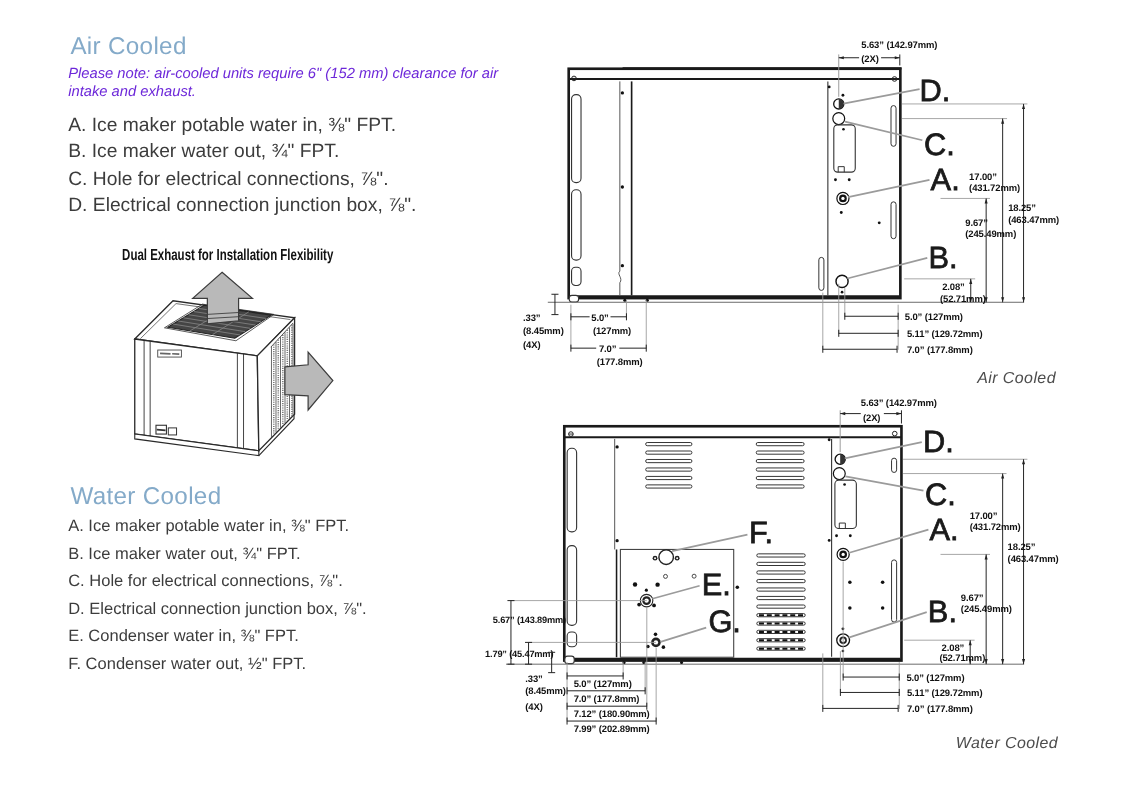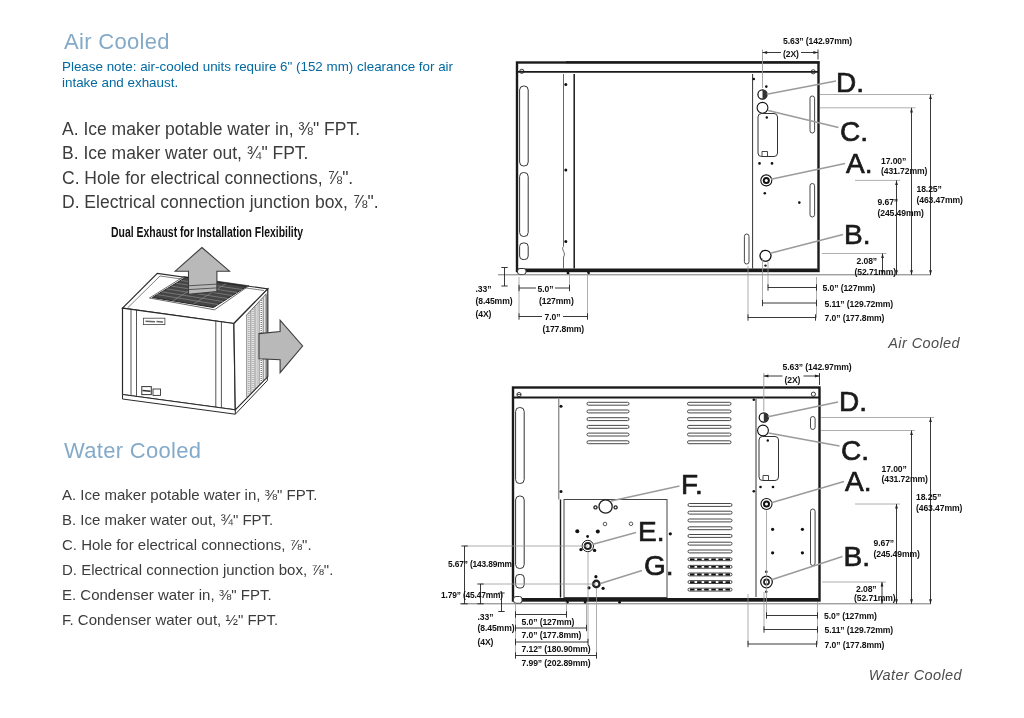--- a/index.html
+++ b/index.html
@@ -1,21 +1,21 @@
 <!DOCTYPE html>
 <html><head>
 <meta charset="utf-8">
 <title>Ice Maker Installation</title>
 <style>
   html,body { margin:0; padding:0; background:#fff; }
   #page { position:relative; width:996px; height:718px; overflow:hidden;
           font-family:"Liberation Sans", sans-serif; background:#fff; }
   .h1 { position:absolute; font-size:22px; color:#84aac9; letter-spacing:0.3px; }
-  .note { position:absolute; font-size:13.4px; color:#0369a1; line-height:16.4px; }
-  .list { position:absolute; color:#3c3c3c;margin-top:16px; }
+  .note { position:absolute; font-size:13.4px; font-style:italic; color:#6d28d9; line-height:16.4px; }
+  .list { position:absolute; color:#3c3c3c; }
   .list div { white-space:nowrap; }
 </style>
 </head>
 <body>
 <div id="page">
 
 <div class="h1" style="left:64px;top:29px;">Air Cooled</div>
 
 <div class="note" style="left:62px;top:59px;width:420px;">Please note: air-cooled units require 6" (152&nbsp;mm) clearance for air intake and exhaust.</div>
 

